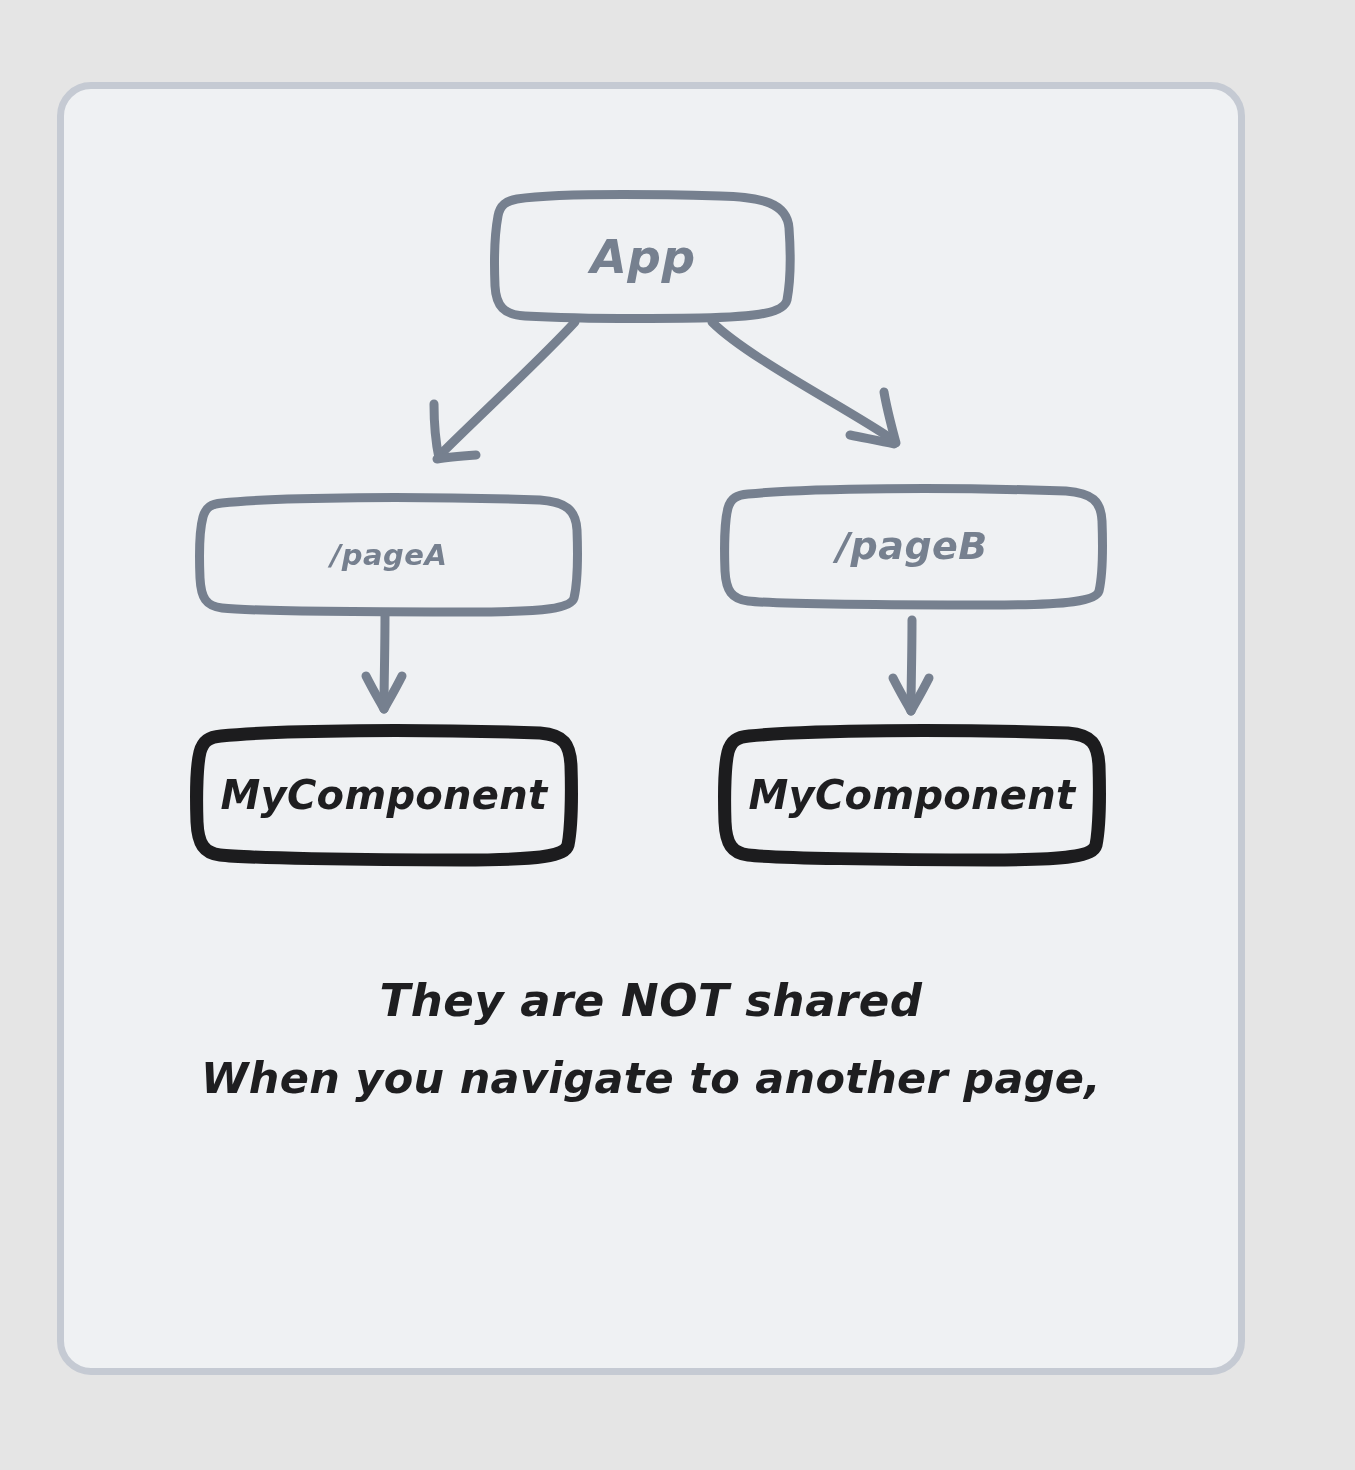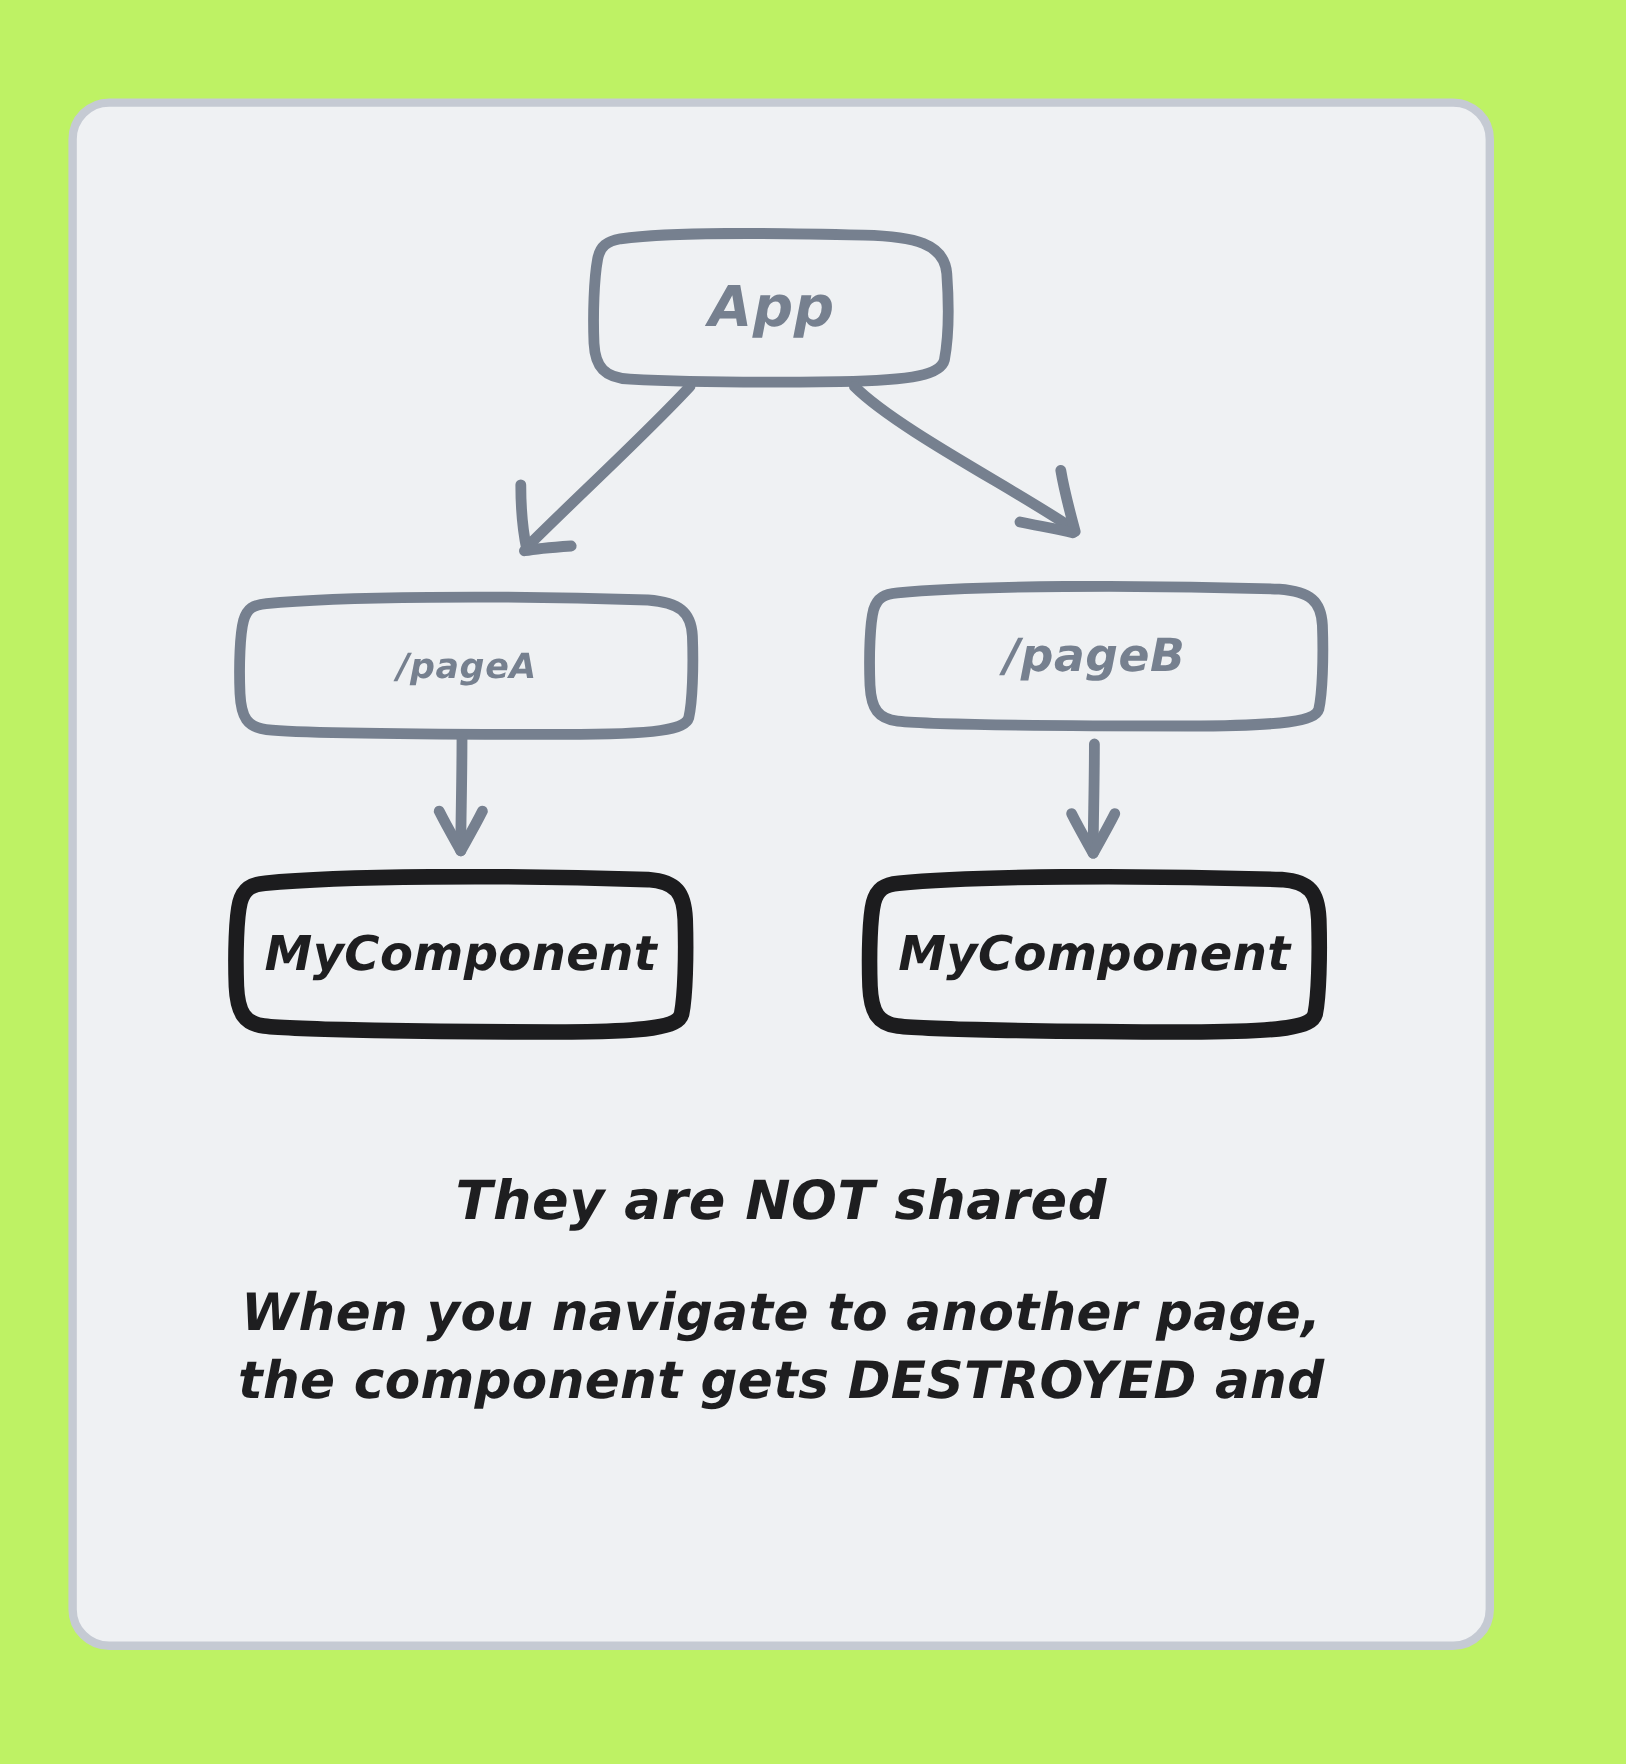--- a/index.html
+++ b/index.html
@@ -12,21 +12,21 @@
     width: 1355px;
     height: 1470px;
     overflow: hidden;
     font-family: "DejaVu Sans", sans-serif;
   }
 
   #stage {
     position: relative;
     width: 1355px;
     height: 1470px;
-    background: #bef264;
+    background: #e5e5e5;
     text-decoration: underline;
   }
 
   
   #card {
     position: absolute;
     left: 57px;
     top: 82px;
     width: 1188px;
     height: 1293px;
@@ -93,21 +93,21 @@
     user-select: none;
   }
 
   #caption-headline {
     font-size: 45px;
     line-height: 58px;
     letter-spacing: 0.5px;
   }
 
   #caption-body {
-    margin-top: 36px;
+    margin-top: 20px;
     font-size: 43px;
     line-height: 57px;
     letter-spacing: 0.3px;
   }
 
   .caption-line { display: block; }
 </style>
 </head>
 <body>
 
@@ -210,17 +210,16 @@
   <div class="node-label label-muted" id="label-pageb">/pageB</div>
 
   <div class="node-label label-dark" id="label-compa">MyComponent</div>
 
   <div class="node-label label-dark" id="label-compb">MyComponent</div>
 
   <div id="caption">
     <div id="caption-headline">They are NOT shared</div>
     <div id="caption-body">
       <span class="caption-line">When you navigate to another page,</span>
-      <span class="caption-line">the component gets DESTROYED and</span>
     </div>
   </div>
 
 </div>
 
 </body></html>

